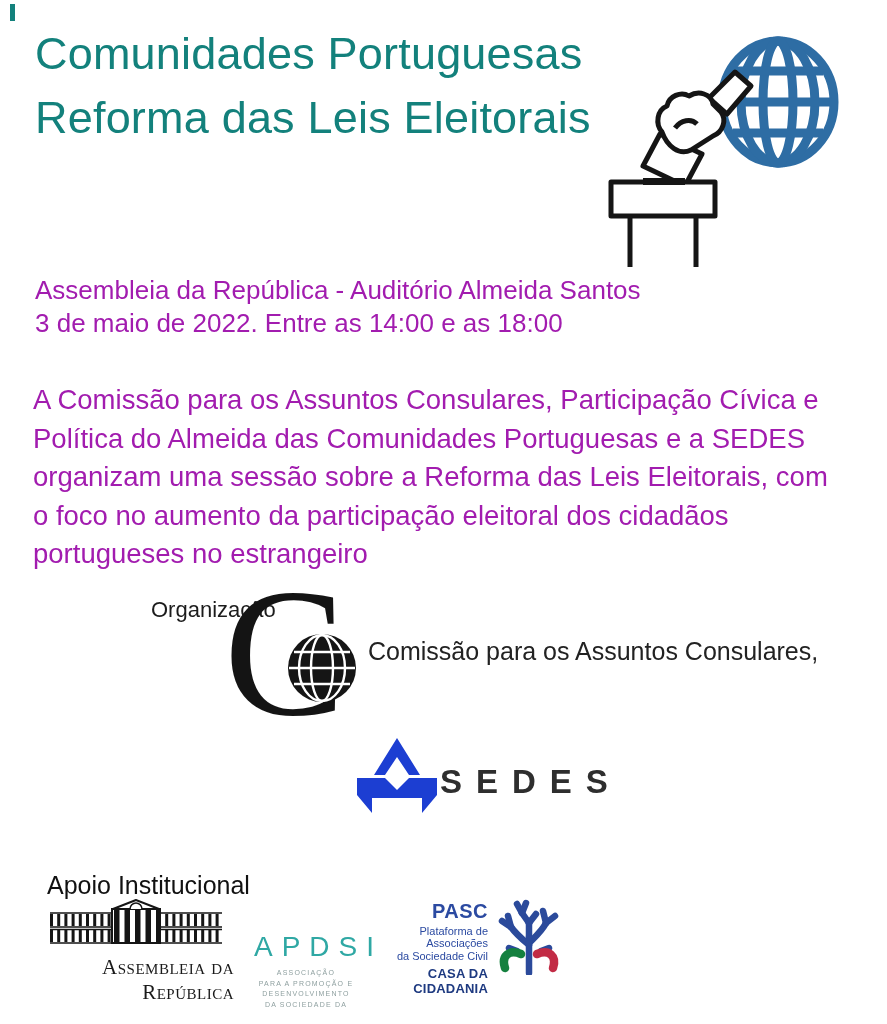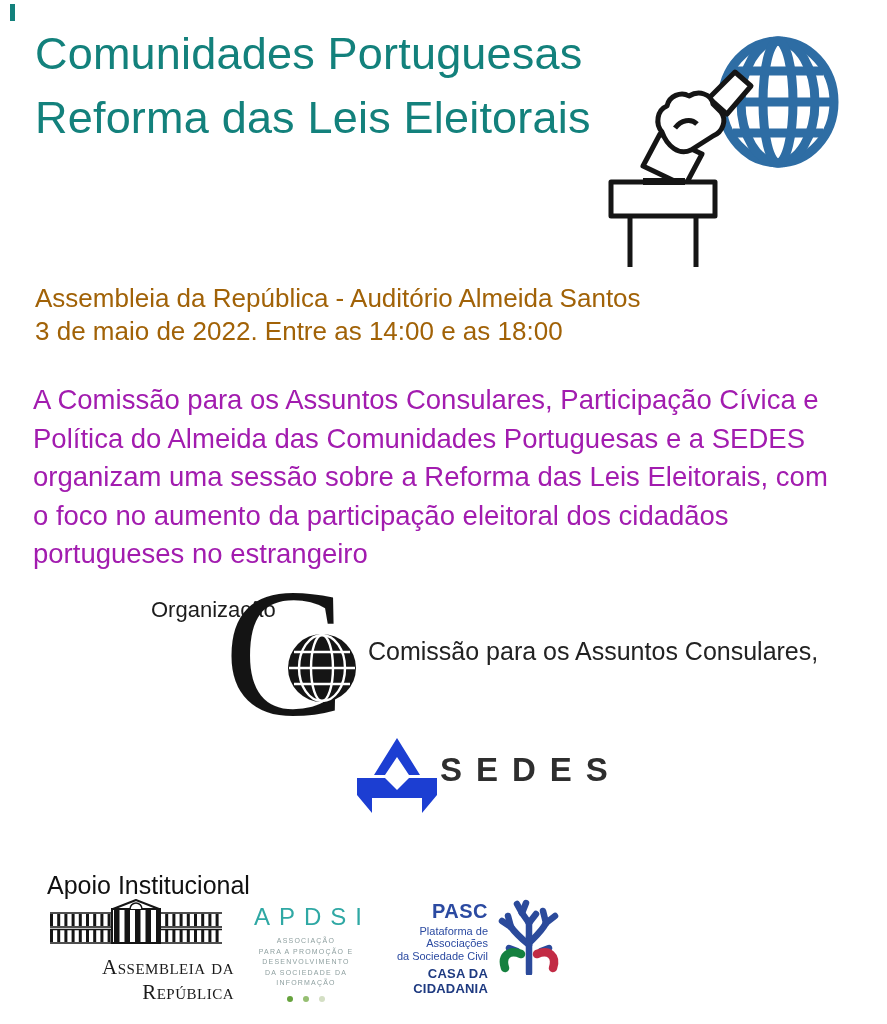--- a/index.html
+++ b/index.html
@@ -9,41 +9,41 @@
   }
   .abs{position:absolute;}
 
   
   .corner-mark{left:10px;top:4px;width:5px;height:17px;background:#13817C;}
 
   
   .title{left:35px;top:22px;width:640px;color:#13817C;font-size:45px;line-height:64px;font-weight:500;letter-spacing:.2px;}
 
   
-  .event{left:35px;top:282px;color:#a16207;font-size:26px;line-height:33px;font-weight:500;}
+  .event{left:35px;top:274px;color:#a21caf;font-size:26px;line-height:33px;font-weight:500;}
 
   
   .body-text{left:33px;top:381px;color:#a21caf;font-size:27.5px;line-height:38.5px;}
 
   
   .org-label{left:117px;top:597px;color:#1c1c1c;font-size:22px;margin-left:34px;}
   .ccp-logo{left:224px;top:590px;width:150px;height:140px;}
   .ccp-initial{position:absolute;left:0;top:-28px;font-family:"Liberation Serif",serif;font-size:182px;line-height:182px;color:#141414;}
   .ccp-globe{position:absolute;left:62px;top:42px;}
   .ccp-text{left:368px;top:634px;color:#222222;font-size:25px;line-height:34px;}
   .sedes-logo{left:352px;top:735px;width:300px;height:86px;}
-  .sedes-name{position:absolute;left:88px;top:16px;font-size:33px;font-weight:bold;letter-spacing:14px;color:#2e2e2e;}
+  .sedes-name{position:absolute;left:88px;top:28px;font-size:33px;font-weight:bold;letter-spacing:14px;color:#2e2e2e;}
 
   
   .support-label{left:47px;top:871px;color:#111111;font-size:25px;}
   .ar-logo{left:50px;top:899px;width:178px;height:84px;}
   .ar-name{position:absolute;left:-4px;top:56px;width:188px;text-align:right;
     font-family:"Liberation Serif",serif;font-variant:small-caps;font-size:21px;color:#1a1a1a;letter-spacing:.5px;}
   .apdsi-logo{left:245px;top:903px;width:122px;text-align:center;}
-  .apdsi-name{color:#2FA8A4;font-size:24px;letter-spacing:9px;font-weight:500;padding-left:9px;}
+  .apdsi-name{color:#2FA8A4;font-size:28px;letter-spacing:9px;font-weight:500;padding-left:9px;margin-top:28px;}
   .apdsi-tagline{margin-top:5px;color:#8fa0a0;font-size:7px;line-height:10.5px;letter-spacing:1.2px;}
   .apdsi-dots{margin-top:7px;display:flex;justify-content:center;gap:10px;}
   .apdsi-dots span{width:6px;height:6px;border-radius:50%;display:inline-block;}
   .dot-1{background:#66A33D;} .dot-2{background:#96BF72;} .dot-3{background:#D4DFC4;}
   .pasc-logo{left:370px;top:898px;width:118px;text-align:right;color:#2B4AA1;}
   .pasc-name{font-size:20px;font-weight:bold;line-height:26px;letter-spacing:.5px;}
   .pasc-tag{font-size:11px;line-height:11.5px;margin-top:2px;}
   .pasc-casa{font-size:13px;font-weight:bold;color:#1E3A80;margin-top:3px;letter-spacing:.2px;}
   .pasc-tree{left:492px;top:893px;}
 </style>

